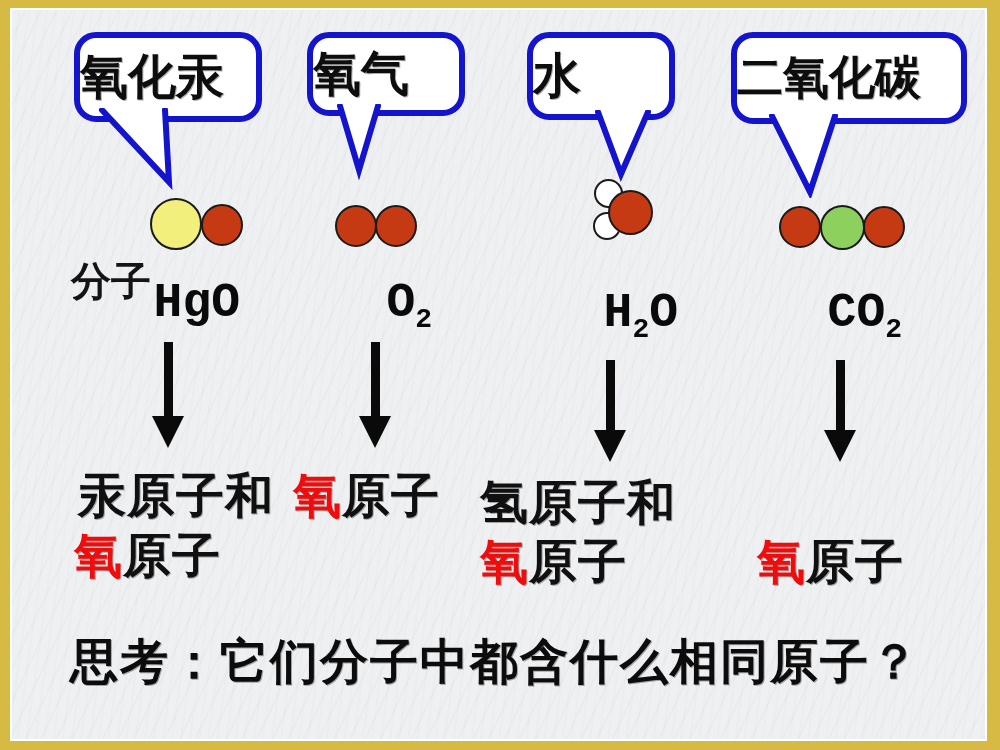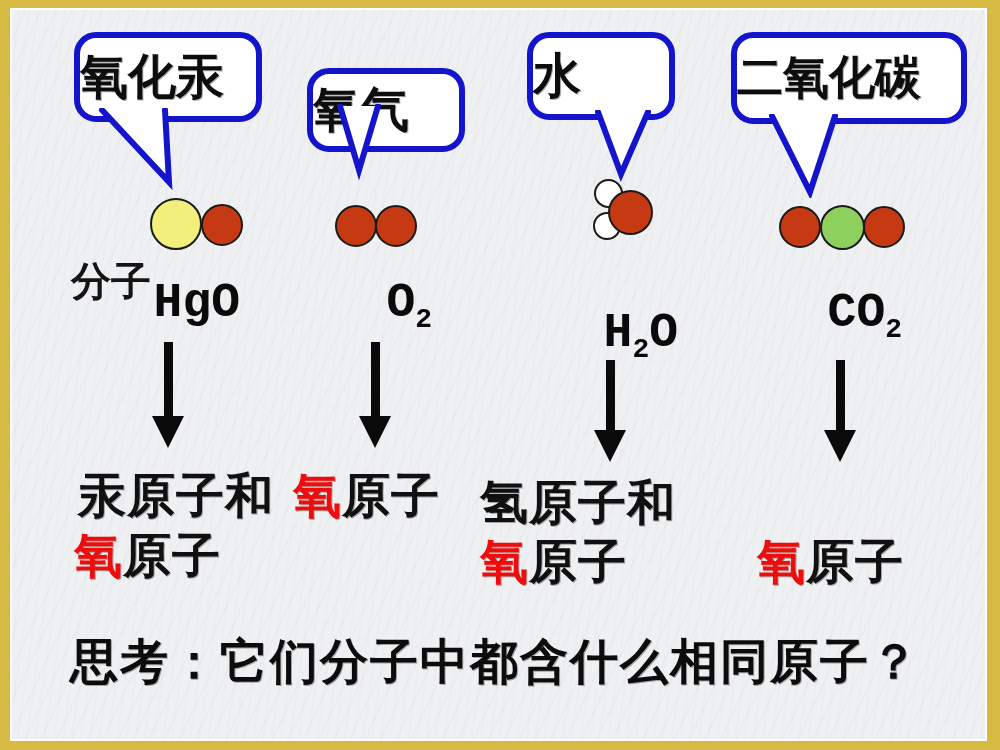--- a/index.html
+++ b/index.html
@@ -33,41 +33,41 @@
     color:#0c0c0c;letter-spacing:2px;white-space:nowrap;
     text-shadow:1px 1px 0 rgba(90,90,90,0.5);}
   
   .b1{left:64px;top:24px;width:188px;height:90px;font-size:48px;}
   .b2{left:297px;top:24px;width:158px;height:84px;font-size:48px;}
   .b3{left:517px;top:24px;width:148px;height:88px;font-size:48px;}
   .b4{left:721px;top:24px;width:236px;height:92px;font-size:46px;}
   
   .f1{left:110px;top:268px;width:120px;}
   .f2{left:332px;top:268px;width:90px;}
-  .f3{left:548px;top:278px;width:120px;margin-top:20px;}
+  .f3{left:548px;top:278px;width:120px;}
   .f4{left:772px;top:278px;width:120px;}
   
   .a1{left:142px;top:334px;} .a1 .arrow-shaft{height:74px;}
   .a2{left:349px;top:334px;} .a2 .arrow-shaft{height:74px;}
   .a3{left:584px;top:352px;} .a3 .arrow-shaft{height:70px;}
   .a4{left:814px;top:352px;} .a4 .arrow-shaft{height:70px;}
 </style>
 </head>
 <body>
 
 <div class="slide" style="border-color: rgb(215, 186, 67);">
 
   <div class="bubble b1" style="border-color: rgb(20, 20, 204);">
     <span>氧化汞</span>
   </div>
   <svg class="tail" style="left:84px;top:100px;" width="90" height="82">
     <path d="M 8,2 L 75,74 L 71,2" fill="#ffffff" stroke="#1414cc" stroke-width="6" stroke-linecap="round"></path>
   </svg>
 
-  <div class="bubble b2" style="border-color: rgb(20, 20, 204); margin-top: 36px;">
+  <div class="bubble b2" style="border-color: rgb(20, 20, 204);">
     <span>氧气</span>
   </div>
   <svg class="tail" style="left:322px;top:96px;" width="56" height="76">
     <path d="M 8,2 L 27,66 L 46,2" fill="#ffffff" stroke="#1414cc" stroke-width="6" stroke-linecap="round"></path>
   </svg>
 
   <div class="bubble b3" style="border-color: rgb(20, 20, 204);">
     <span>水</span>
   </div>
   <svg class="tail" style="left:580px;top:102px;" width="68" height="72">

